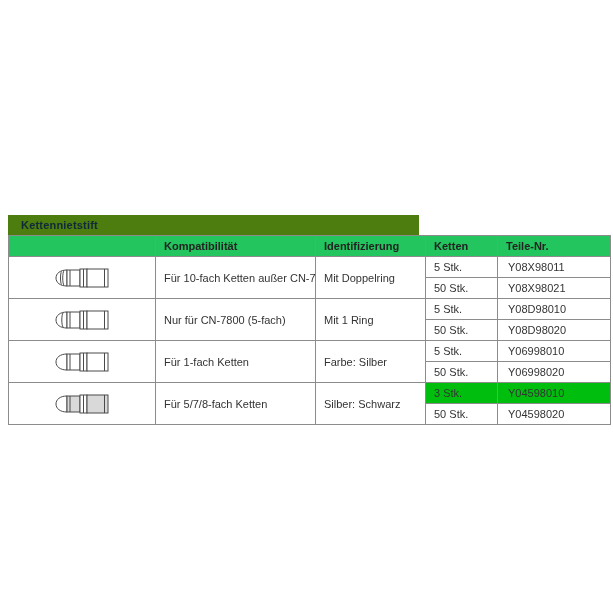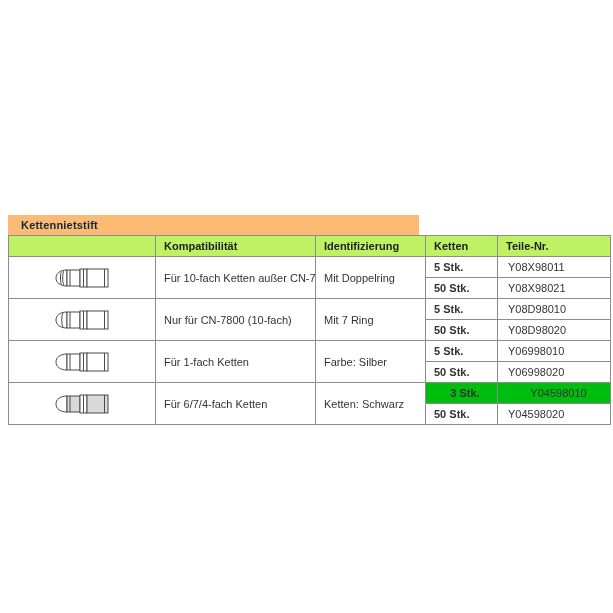--- a/index.html
+++ b/index.html
@@ -13,21 +13,21 @@
     height: 613px;
     background: #ffffff;
     overflow: hidden;
   }
   .title-bar {
     position: absolute;
     left: 8px;
     top: 215px;
     width: 398px;
     height: 20px;
-    background: #fdba74;
+    background: #4d7c0f;
     display: flex;
     align-items: center;
     padding-left: 13px;
     font-size: 11px;
     font-weight: bold;
     color: #10293a;
     letter-spacing: 0.2px;
   }
   .table-wrap {
     position: absolute;
@@ -39,52 +39,50 @@
     width: 602px;
     border-collapse: collapse;
     table-layout: fixed;
   }
   table.parts th, table.parts td {
     border: 1px solid #8c8c8c;
     overflow: hidden;
     white-space: nowrap;
   }
   table.parts thead th {
-    background: #bef264;
+    background: #22c55e;
     height: 20px;
     font-size: 11px;
     font-weight: bold;
     color: #222222;
     text-align: left;
     padding: 0 0 0 8px;
   }
   table.parts tbody td {
     font-size: 11px;
     color: #333333;
     background: #ffffff;
   }
   td.cell-image { text-align: center; vertical-align: middle; }
   td.cell-compat, td.cell-ident {
     vertical-align: middle;
     padding-left: 8px;
   }
   td.cell-unit {
     height: 18px;
     padding-left: 8px;
-    font-weight: bold;
   }
   td.cell-part {
     height: 18px;
     padding-left: 10px;
   }
   td.highlighted {
     background: #00be0d !important;
     color: #141414;
     font-size: 12.5px;
-    text-align: center;
   }
   .pin-svg { display: block; margin: 0 auto; }
 </style>
 </head>
 <body>
 
 <div class="page">
 
   <div class="title-bar">
     <span>Kettennietstift</span>
@@ -140,22 +138,22 @@
               <path d="M15 3 C8 3 4 6.5 4 11 C4 15.5 8 19 15 19 Z" fill="#ffffff" stroke="#4a4a4a"></path>
               <path d="M11 4 C9.4 6 9.4 16 11 18" fill="none" stroke="#4a4a4a"></path>
               <rect x="15" y="3" width="13" height="16" fill="#ffffff" stroke="#4a4a4a"></rect>
               <line x1="18" y1="3" x2="18" y2="19" stroke="#4a4a4a"></line>
               <rect x="28" y="2" width="7" height="18" fill="#ffffff" stroke="#4a4a4a"></rect>
               <line x1="31.5" y1="2" x2="31.5" y2="20" stroke="#4a4a4a"></line>
               <rect x="35" y="2" width="21" height="18" fill="#ffffff" stroke="#4a4a4a"></rect>
               <line x1="52.5" y1="2" x2="52.5" y2="20" stroke="#4a4a4a"></line>
             </svg>
           </td>
-          <td class="cell-compat" rowspan="2">Nur für CN-7800 (10-fach)</td>
-          <td class="cell-ident" rowspan="2">Mit 7 Ring</td>
+          <td class="cell-compat" rowspan="2">Nur für CN-7800 (5-fach)</td>
+          <td class="cell-ident" rowspan="2">Mit 1 Ring</td>
           <td class="cell-unit">5 Stk.</td>
           <td class="cell-part">Y08D98010</td>
         </tr>
         <tr>
           <td class="cell-unit">50 Stk.</td>
           <td class="cell-part">Y08D98020</td>
         </tr>
 
         <tr>
           <td class="cell-image" rowspan="2">
@@ -184,22 +182,22 @@
             <svg class="pin-svg" width="60" height="22" viewBox="0 0 60 22">
               <path d="M15 3 C8 3 4 6.5 4 11 C4 15.5 8 19 15 19 Z" fill="#ffffff" stroke="#4a4a4a"></path>
               <rect x="15" y="3" width="13" height="16" fill="#d9d9d9" stroke="#4a4a4a"></rect>
               <line x1="18" y1="3" x2="18" y2="19" stroke="#4a4a4a"></line>
               <rect x="28" y="2" width="7" height="18" fill="#ffffff" stroke="#4a4a4a"></rect>
               <line x1="31.5" y1="2" x2="31.5" y2="20" stroke="#4a4a4a"></line>
               <rect x="35" y="2" width="21" height="18" fill="#d9d9d9" stroke="#4a4a4a"></rect>
               <line x1="52.5" y1="2" x2="52.5" y2="20" stroke="#4a4a4a"></line>
             </svg>
           </td>
-          <td class="cell-compat" rowspan="2">Für 6/7/4-fach Ketten</td>
-          <td class="cell-ident" rowspan="2">Ketten: Schwarz</td>
+          <td class="cell-compat" rowspan="2">Für 5/7/8-fach Ketten</td>
+          <td class="cell-ident" rowspan="2">Silber: Schwarz</td>
           <td class="cell-unit highlighted">3 Stk.</td>
           <td class="cell-part highlighted">Y04598010</td>
         </tr>
         <tr>
           <td class="cell-unit">50 Stk.</td>
           <td class="cell-part">Y04598020</td>
         </tr>
 
       </tbody>
     </table>

